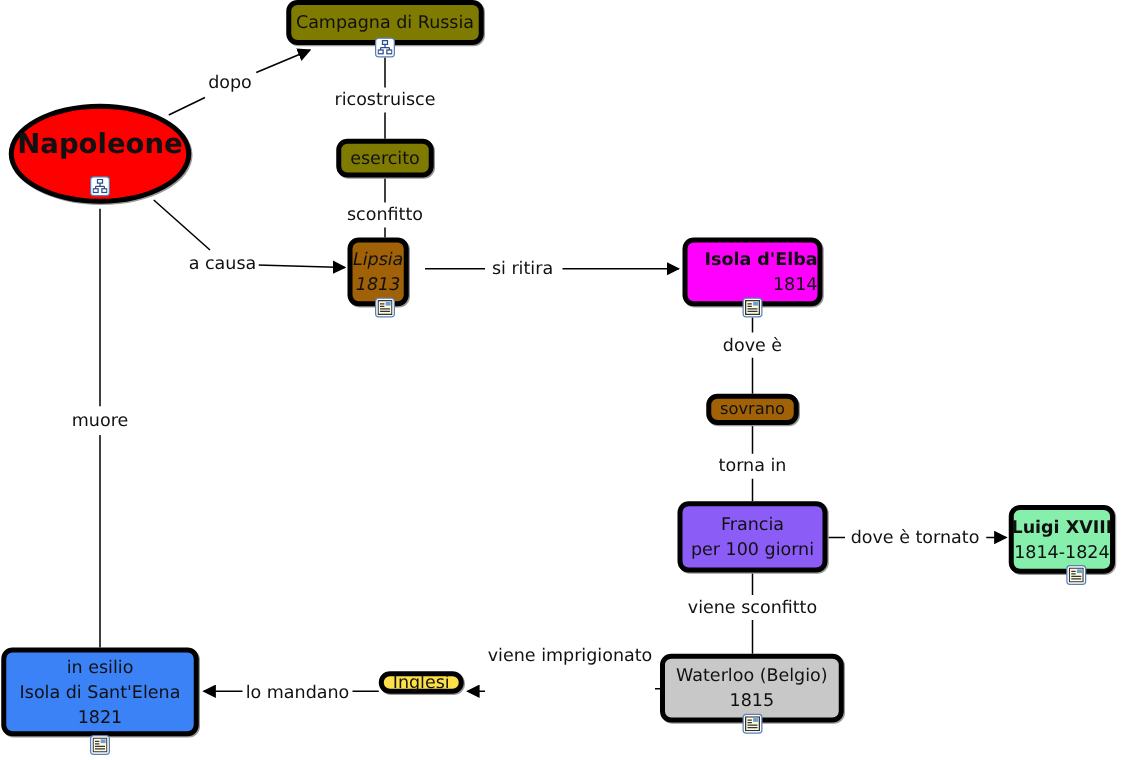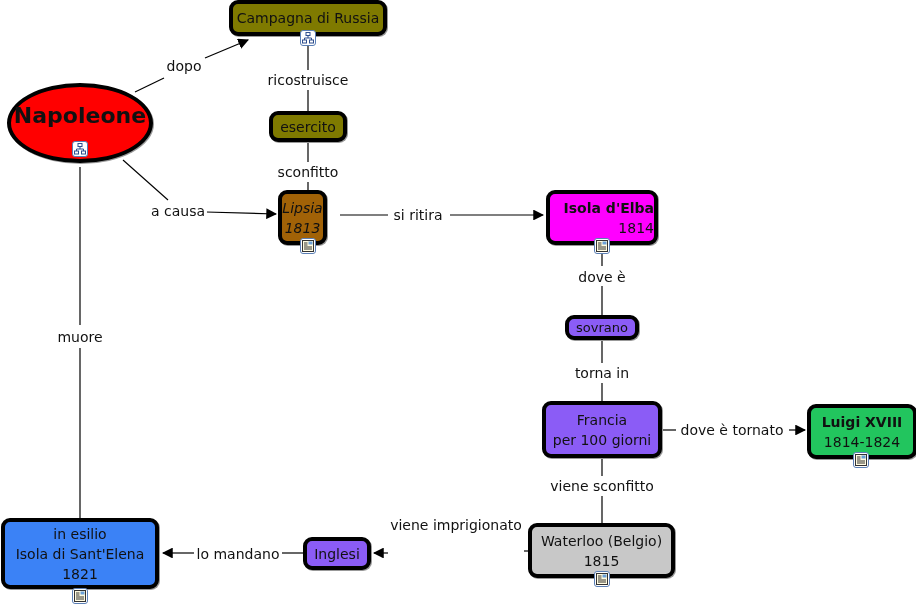--- a/index.html
+++ b/index.html
@@ -106,30 +106,30 @@
   <span class="t" style="font-weight:normal;">1814</span>
 </div>
 <div class="ico" style="left:602px;top:246px;">
   <svg viewBox="0 0 12 12">
       <rect x="0.5" y="0.5" width="11" height="11" fill="#fffbe0" stroke="#333"></rect>
       <rect x="6.5" y="1.5" width="4" height="3" fill="#6aa0d8"></rect>
       <path d="M2 3H5.5M2 5H5.5M2 7H10M2 9H10" stroke="#333"></path>
     </svg>
 </div>
 
-<div class="node" style="left:565px;top:315px;width:74px;height:25px;background:#8b5cf6;font-size:13px;">
+<div class="node" style="left:565px;top:315px;width:74px;height:25px;background:#a16207;font-size:13px;">
   <span class="t">sovrano</span>
 </div>
 
 <div class="node" style="left:542px;top:401px;width:120px;height:57px;background:#8b5cf6;">
   <span class="t">Francia</span>
   <span class="t">per 100 giorni</span>
 </div>
 
-<div class="node bold" style="left:807px;top:404px;width:110px;height:55px;background:#22c55e;">
+<div class="node bold" style="left:807px;top:404px;width:85px;height:55px;background:#86efac;">
   <span class="t">Luigi XVIII</span>
   <span class="t" style="font-weight:normal;">1814-1824</span>
 </div>
 <div class="ico" style="left:861px;top:460px;">
   <svg viewBox="0 0 12 12">
       <rect x="0.5" y="0.5" width="11" height="11" fill="#fffbe0" stroke="#333"></rect>
       <rect x="6.5" y="1.5" width="4" height="3" fill="#6aa0d8"></rect>
       <path d="M2 3H5.5M2 5H5.5M2 7H10M2 9H10" stroke="#333"></path>
     </svg>
 </div>
@@ -139,21 +139,21 @@
   <span class="t">1815</span>
 </div>
 <div class="ico" style="left:602px;top:579px;">
   <svg viewBox="0 0 12 12">
       <rect x="0.5" y="0.5" width="11" height="11" fill="#fffbe0" stroke="#333"></rect>
       <rect x="6.5" y="1.5" width="4" height="3" fill="#6aa0d8"></rect>
       <path d="M2 3H5.5M2 5H5.5M2 7H10M2 9H10" stroke="#333"></path>
     </svg>
 </div>
 
-<div class="node" style="left:303px;top:537px;width:68px;height:33px;background:#8b5cf6;">
+<div class="node" style="left:303px;top:537px;width:68px;height:18px;background:#fde047;">
   <span class="t">Inglesi</span>
 </div>
 
 <div class="node" style="left:1px;top:518px;width:158px;height:71px;background:#3b82f6;">
   <span class="t">in esilio</span>
   <span class="t">Isola di Sant'Elena</span>
   <span class="t">1821</span>
 </div>
 <div class="ico" style="left:80px;top:596px;">
   <svg viewBox="0 0 12 12">

